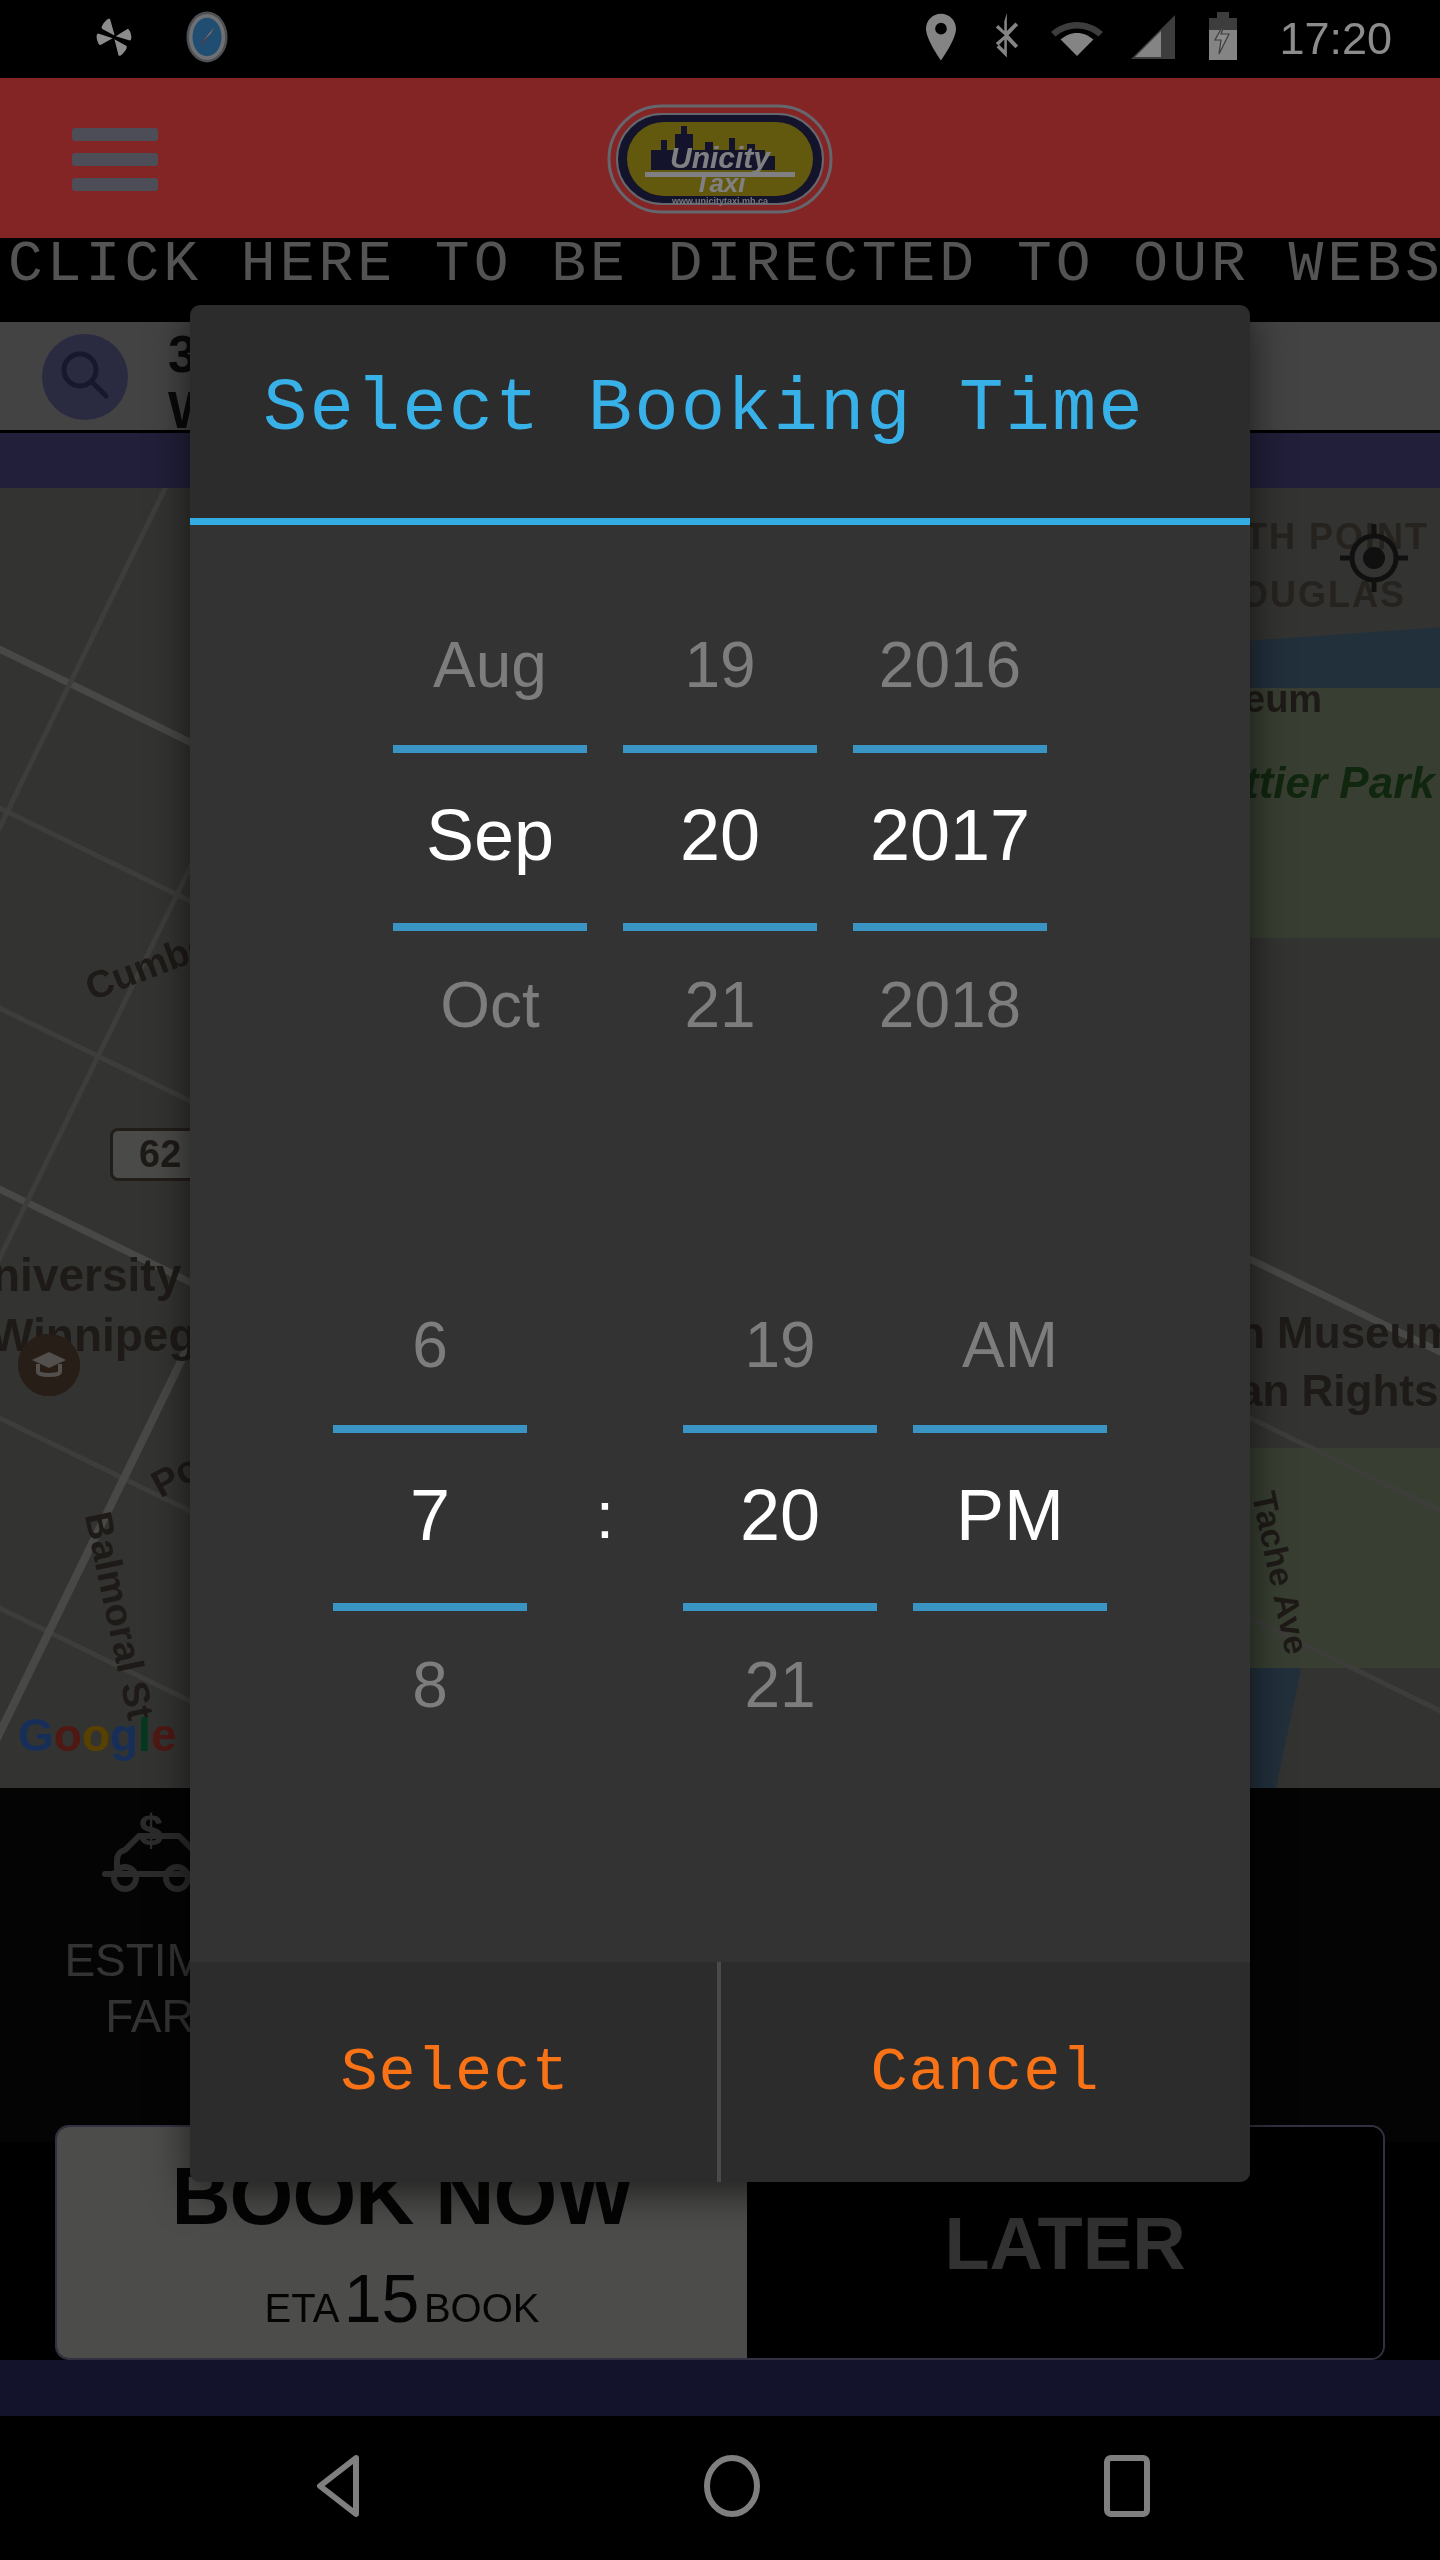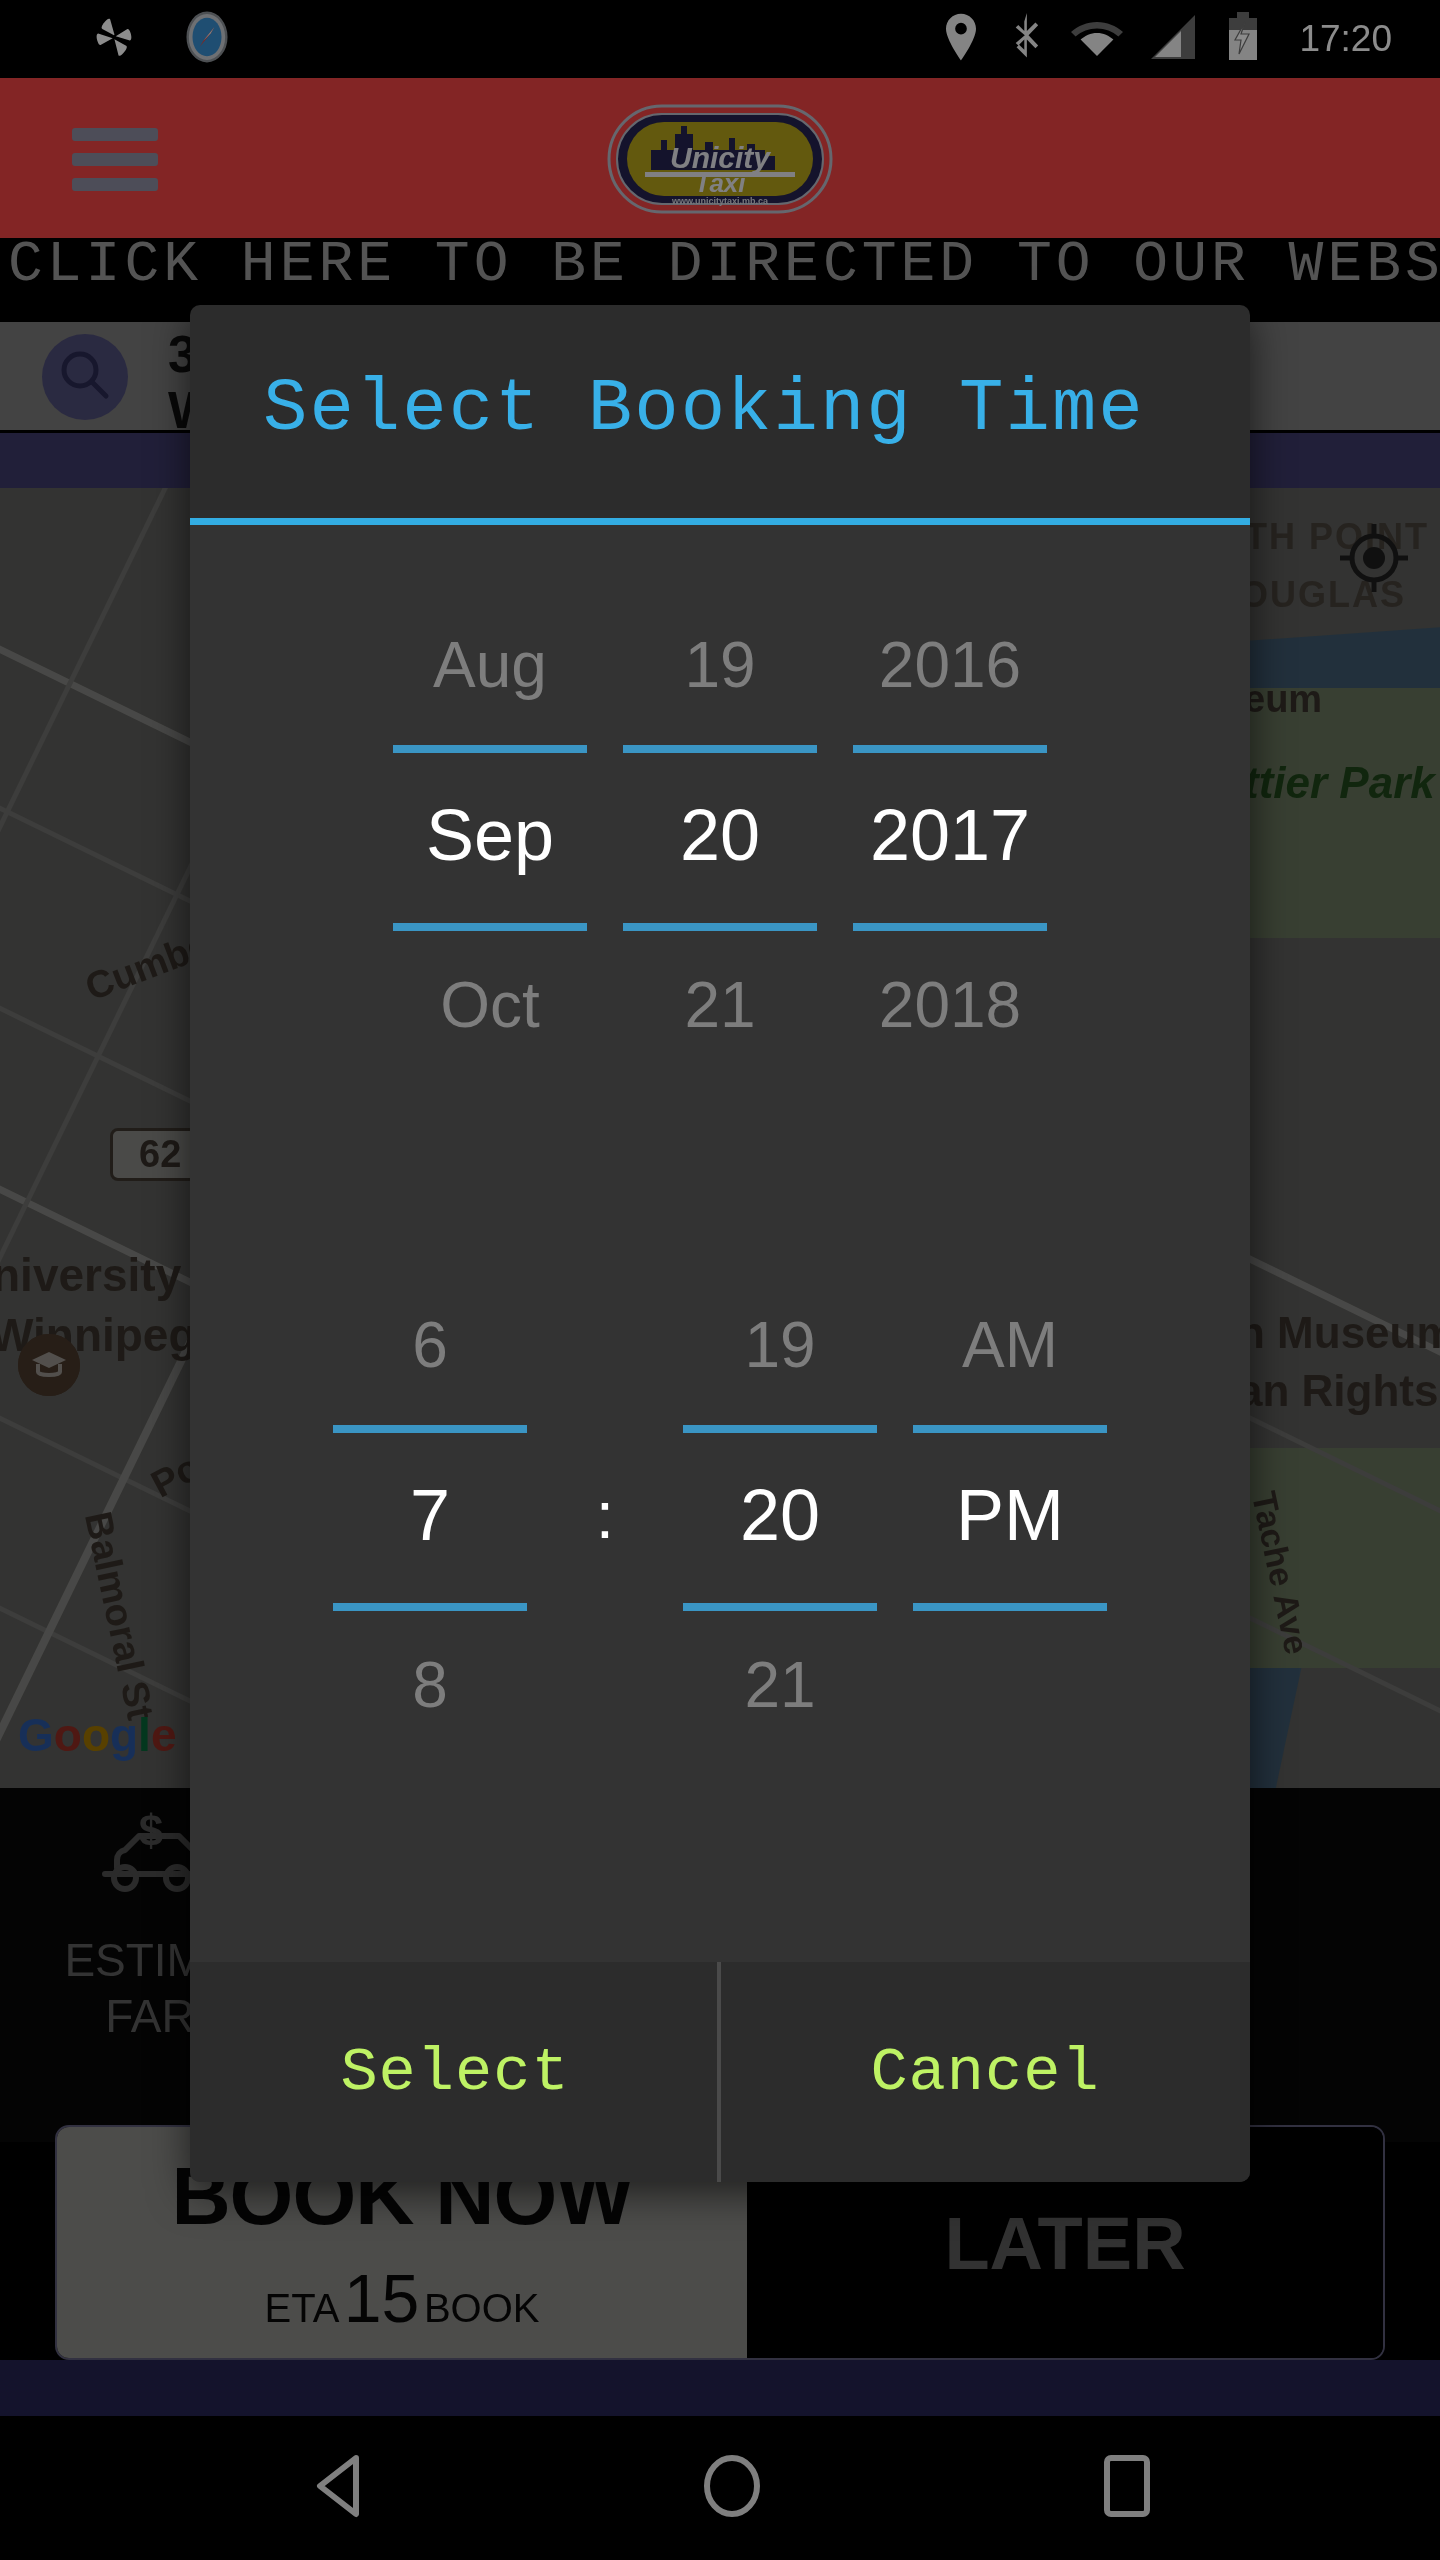--- a/index.html
+++ b/index.html
@@ -7,21 +7,21 @@
   body { font-family:"Liberation Sans", sans-serif; }
 
   
   #screen { position:relative; width:1440px; height:2560px; background:#000; }
 
   
   #status-bar { position:absolute; left:0; top:0; width:1440px; height:78px;
                 background:#000; display:flex; align-items:center; }
   .sb-left { display:flex; align-items:center; gap:38px; margin-left:88px; }
   .sb-right { position:absolute; right:48px; display:flex; align-items:center; gap:28px; }
-  .sb-time { color:#fff; font-size:37px; font-weight:400; letter-spacing:0px;
+  .sb-time { color:#fff; font-size:45px; font-weight:400; letter-spacing:0px;
              font-family:"Liberation Sans", sans-serif; margin-left:12px; }
 
   
   #app-bar { position:absolute; left:0; top:78px; width:1440px; height:160px;
              background:#ef4444; }
   #menu-btn { position:absolute; left:72px; top:50px; width:86px; height:62px; }
   #menu-btn i { display:block; width:86px; height:13px; background:#8c8ca0;
                 border-radius:3px; margin-bottom:12px; }
   #logo { position:absolute; left:50%; top:22px; transform:translateX(-50%);
           width:230px; height:118px; }
@@ -126,21 +126,21 @@
   .wline { position:absolute; left:18px; width:194px; height:8px; background:#3a95c4; }
   .wline.top { top:160px; }
   .wline.bot { top:338px; }
   .colon { position:absolute; top:170px; height:160px; line-height:160px;
            color:#fff; font-size:66px; text-align:center; width:60px; }
 
   #dlg-footer { position:absolute; left:0; top:1657px; width:1060px; height:220px;
                 background:#2c2c2c; display:flex; }
   #dlg-footer .btn { flex:1; position:relative; }
   #dlg-footer .btn span { position:absolute; left:50%; top:50%;
-                          transform:translate(-50%,-50%); color:#bef264;
+                          transform:translate(-50%,-50%); color:#f97316;
                           font-size:62px; letter-spacing:1px;
                           font-family:"Liberation Mono", monospace; }
   #dlg-divider { position:absolute; left:527px; top:0; width:4px; height:220px;
                  background:#4a4a4a; }
 </style>
 </head>
 <body>
 
 <div id="screen">
 

